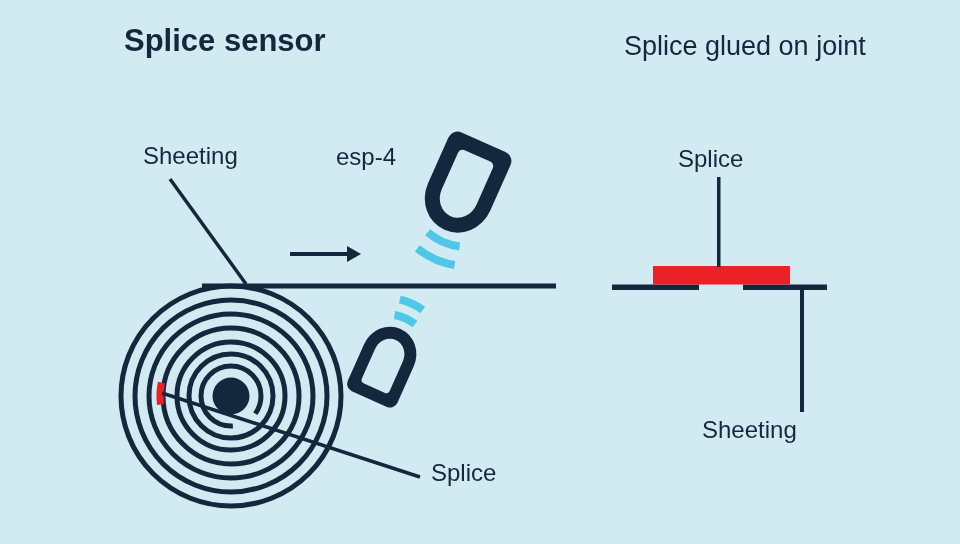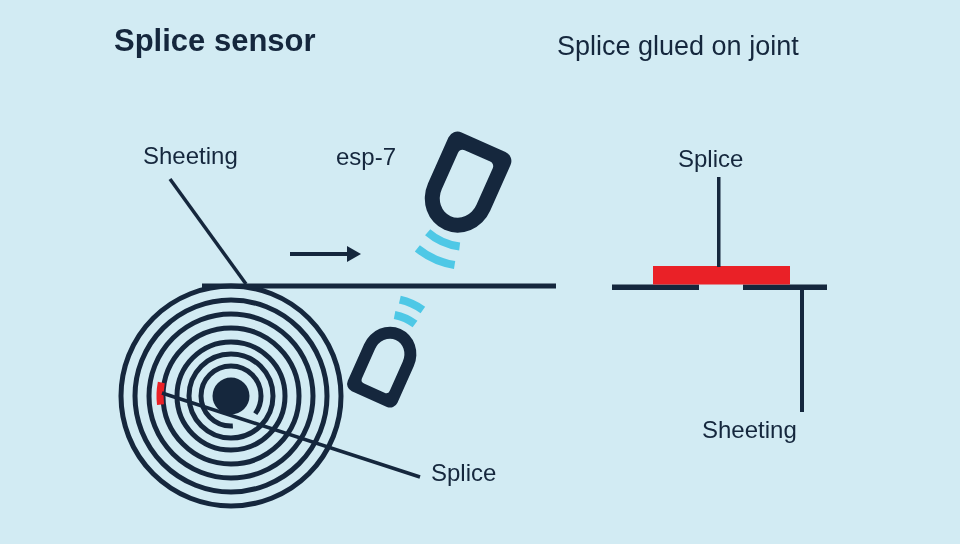--- a/index.html
+++ b/index.html
@@ -6,22 +6,22 @@
     --bg:#d2ebf3; --navy:#15273d; --cyan:#4ec8e6; --red:#ea2127;
   }
   html,body{margin:0;padding:0;}
   #stage{
     position:relative;width:960px;height:544px;overflow:hidden;
     background:var(--bg);
     font-family:"Liberation Sans",sans-serif;
   }
   #gfx{position:absolute;left:0;top:0;width:960px;height:544px;}
   .lbl{position:absolute;color:var(--navy);font-size:24px;line-height:1.1;white-space:nowrap;}
-  .title-main{left:114px;top:24px;font-size:31px;font-weight:bold;}
-  .title-right{left:557px;top:32px;font-size:27px;}
+  .title-main{left:124px;top:24px;font-size:31px;font-weight:bold;}
+  .title-right{left:624px;top:32px;font-size:27px;}
   .lbl-sheeting-left{left:143px;top:143px;}
   .lbl-esp4{left:336px;top:144px;}
   .lbl-splice-left{left:431px;top:460px;}
   .lbl-splice-right{left:678px;top:146px;}
   .lbl-sheeting-right{left:702px;top:417px;}
 
   .ring{fill:none;stroke:var(--navy);stroke-width:5;}
   .navy-fill{fill:var(--navy);}
   .ptr{stroke:var(--navy);stroke-width:3.5;fill:none;}
   .wave{fill:none;stroke:var(--cyan);stroke-width:8;stroke-linecap:butt;}
@@ -79,17 +79,17 @@
       <rect class="navy-fill" x="743" y="284.5" width="84" height="5.5"></rect>
       <rect class="red-fill" x="653" y="266" width="137" height="18.5"></rect>
       <rect class="navy-fill" x="717" y="177" width="3.5" height="90"></rect>
       <rect class="navy-fill" x="800" y="289" width="4" height="123"></rect>
     </g>
   </svg>
 
   <div class="lbl title-main">Splice sensor</div>
   <div class="lbl title-right">Splice glued on joint</div>
   <div class="lbl lbl-sheeting-left">Sheeting</div>
-  <div class="lbl lbl-esp4">esp-7</div>
+  <div class="lbl lbl-esp4">esp-4</div>
   <div class="lbl lbl-splice-left">Splice</div>
   <div class="lbl lbl-splice-right">Splice</div>
   <div class="lbl lbl-sheeting-right">Sheeting</div>
 </div>
 
 </body></html>

